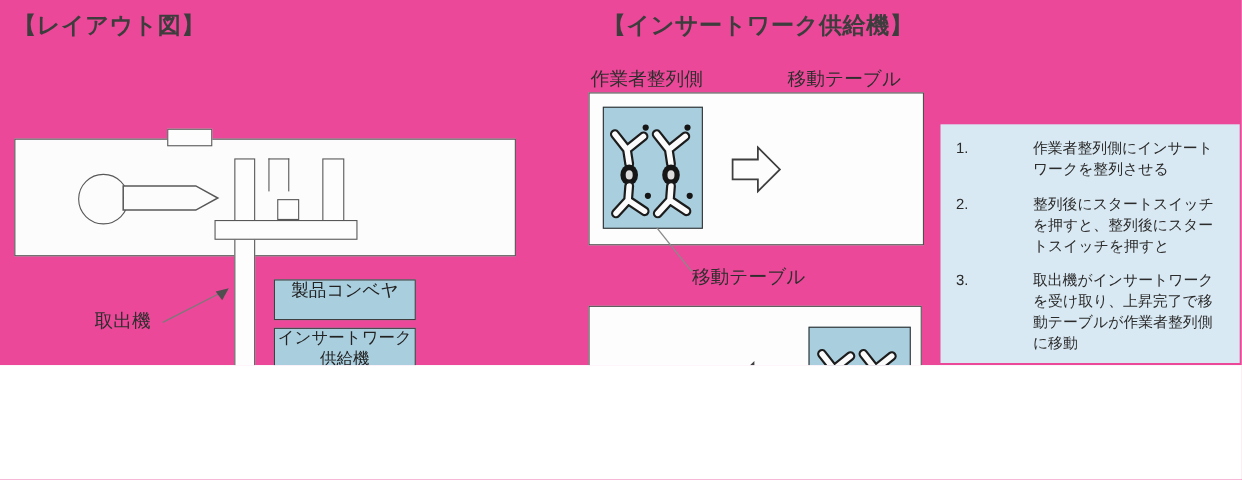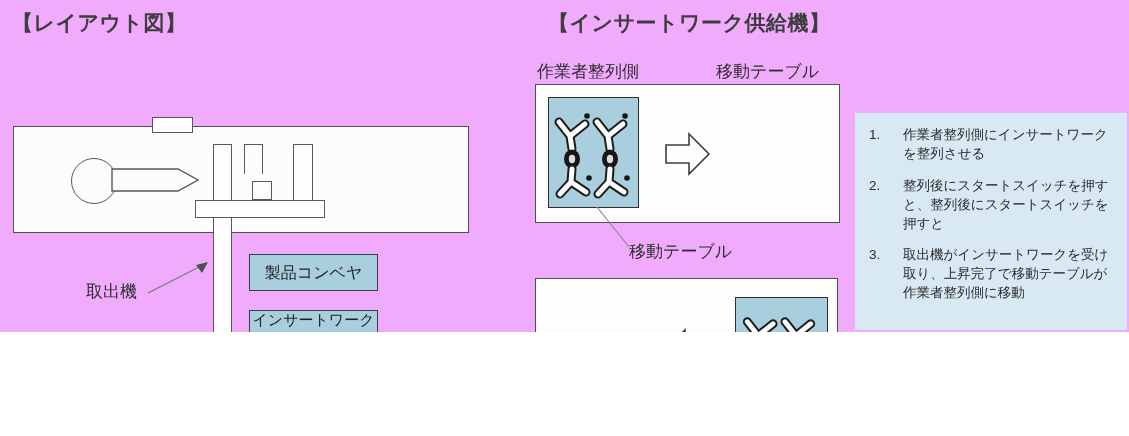--- a/index.html
+++ b/index.html
@@ -5,21 +5,21 @@
   * { margin: 0; padding: 0; box-sizing: border-box; }
   html, body { background: #ffffff; }
   body {
     font-family: "Liberation Sans", "DejaVu Sans", sans-serif;
     color: #2e2e2e;
   }
   #canvas {
     position: relative;
     width: 1129px;
     height: 332px;
-    background: #f0abfc;
+    background: #ec4899;
     overflow: hidden;
   }
   .abs { position: absolute; }
   .section-title {
     font-size: 21px;
     font-weight: bold;
     color: #3d3d3d;
     letter-spacing: 0.5px;
     white-space: nowrap;
   }
@@ -34,21 +34,21 @@
   }
   .white-part {
     background: #fdfdfd;
     border: 1.4px solid #585858;
   }
   .blue-box {
     border: 1.5px solid #3f3f3f;
     display: flex;
     flex-direction: column;
     align-items: center;
-    justify-content: center;
+    justify-content: flex-start;
     text-align: center;
     font-size: 15px;
     color: #222;
     line-height: 1.25;
   }
   .blue-table {
     border: 1.6px solid #2f2f2f;
   }
   .steps-panel {
     padding: 13px 10px 12px 14px;
@@ -60,20 +60,21 @@
     display: flex;
     margin-bottom: 13px;
   }
   .step-item:last-child { margin-bottom: 0; }
   .step-num {
     flex: 0 0 34px;
   }
   .step-text {
     flex: 1 1 auto;
     padding-right: 4px;
+    margin-left: 36px;
   }
   svg { display: block; }
 </style>
 </head>
 <body>
 
 <div id="canvas">
 
   <div class="abs section-title" style="left:12px; top:9px;">【レイアウト図】</div>
 
@@ -99,21 +100,21 @@
   <div class="abs diagram-label" style="left:86px; top:280px;font-family:Liberation Serif, serif;">取出機</div>
   <svg class="abs" style="left:144px; top:257px;" width="70" height="42" viewBox="0 0 70 42">
     <line x1="4" y1="36" x2="59" y2="8" stroke="#7a7a7a" stroke-width="1.2"></line>
     <polygon points="64,5 52,8 58,16" fill="#4f4f4f"></polygon>
   </svg>
 
   <div class="abs blue-box" style="left:249px; top:254px; width:129px; height:37px; background:#a9cede; font-size:16px;">
     <span>製品コンベヤ</span>
   </div>
 
-  <div class="abs blue-box" style="left:249px; top:310px; width:129px; height:39px; background:#a9cede;">
+  <div class="abs blue-box" style="left:249px; top:298px; width:129px; height:39px; background:#a9cede;">
     <span>インサートワーク</span>
     <span>供給機</span>
   </div>
 
   <div class="abs section-title" style="left:548px; top:9px;">【インサートワーク供給機】</div>
 
   <div class="abs diagram-label" style="left:537px; top:60px;font-family:Liberation Mono, monospace;">作業者整列側</div>
   <div class="abs diagram-label" style="left:716px; top:60px;">移動テーブル</div>
 
   <div class="abs outline-box" style="left:535px; top:84px; width:305px; height:139px; background:#fdfdfd;"></div>

